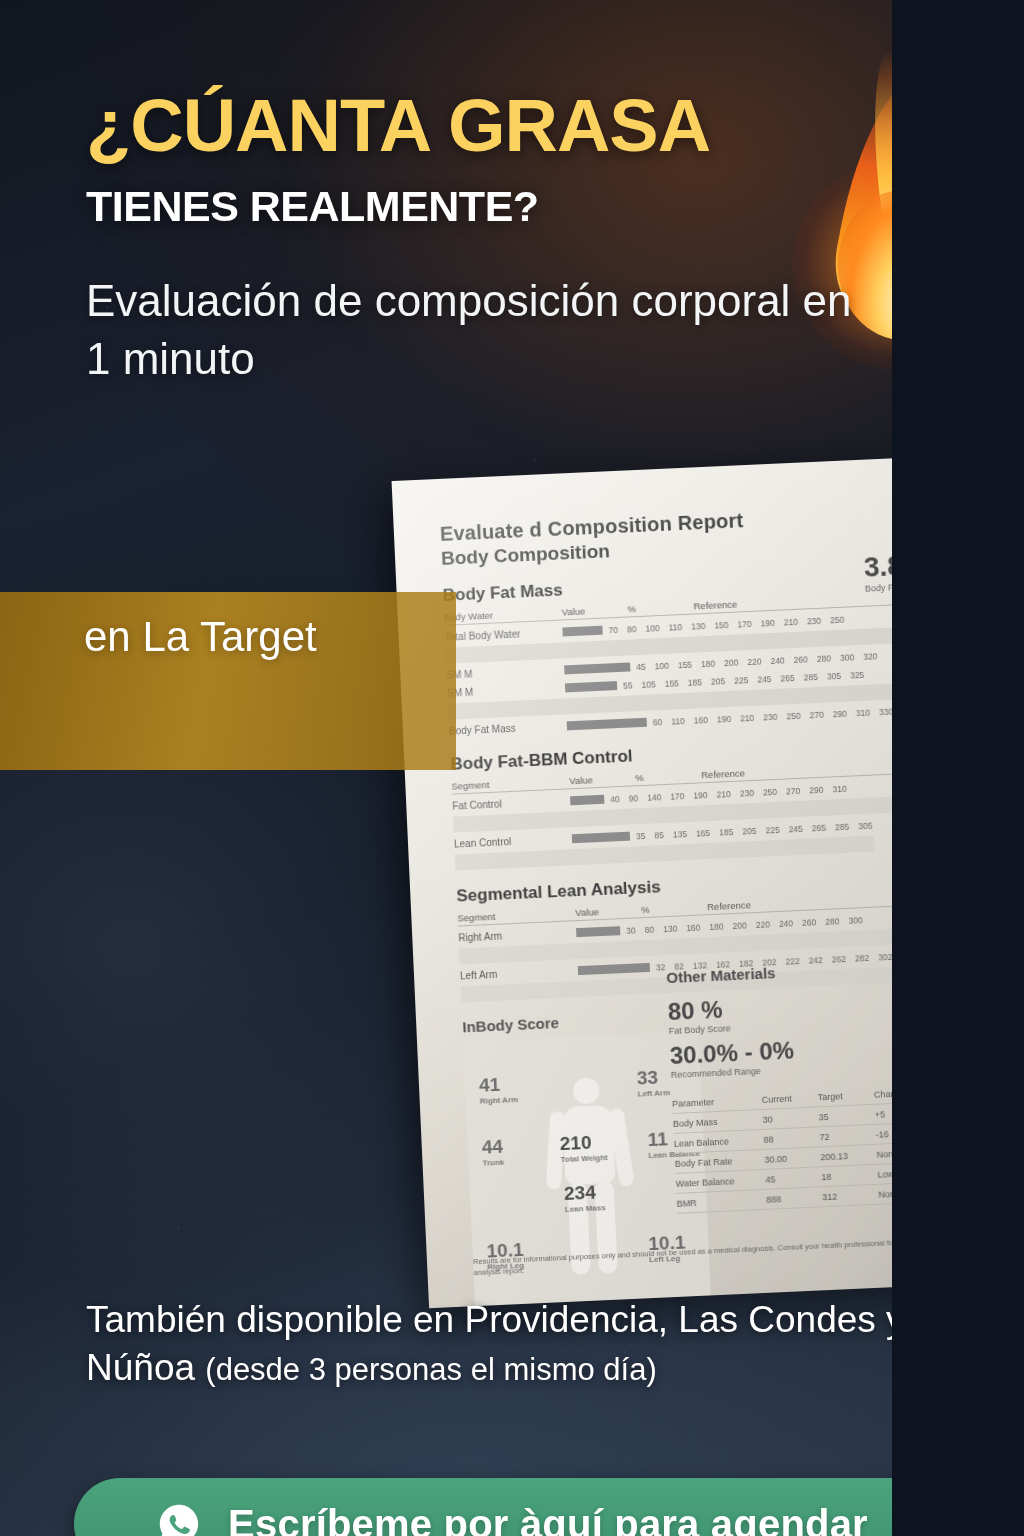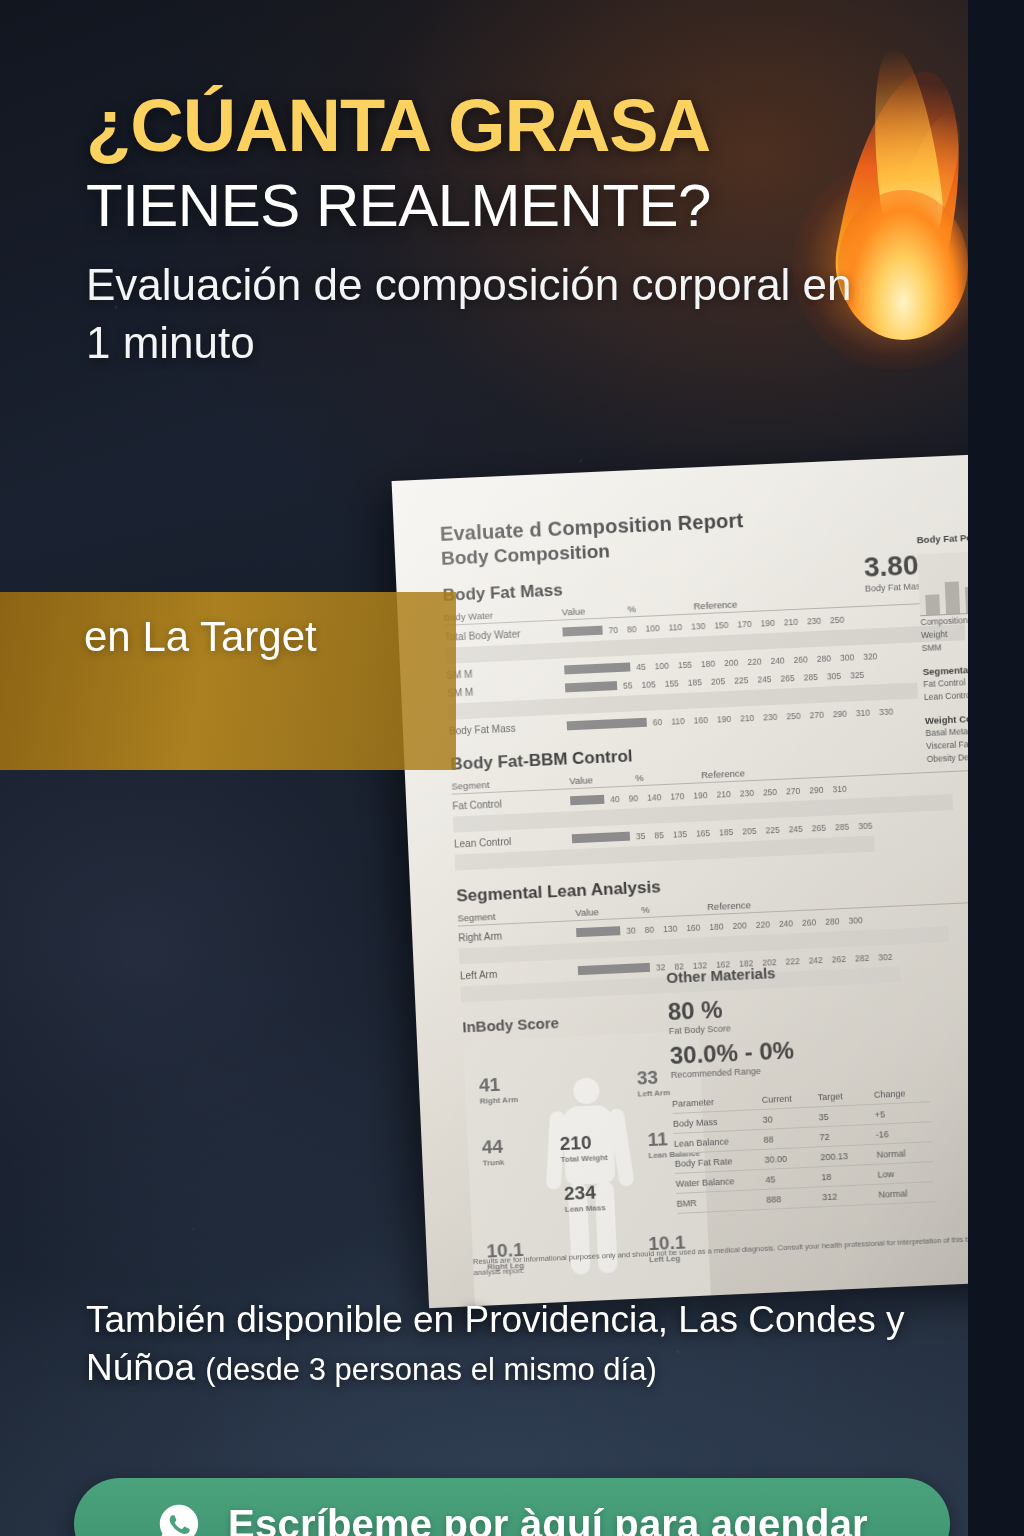--- a/index.html
+++ b/index.html
@@ -5,21 +5,21 @@
   * { box-sizing: border-box; margin: 0; padding: 0; }
   html, body {
     width: 1024px;
     height: 1536px;
     overflow: hidden;
     font-family: "Liberation Sans", sans-serif;
     background: #0d1420;
   }
   #poster {
     position: relative;
-    width: 968px;
+    width: 892px;
     height: 1536px;
     overflow: hidden;
     background:
       radial-gradient(ellipse 900px 700px at 78% 10%, rgba(120,60,20,0.55) 0%, rgba(40,25,18,0.25) 45%, rgba(0,0,0,0) 70%),
       radial-gradient(ellipse 700px 600px at 15% 62%, rgba(60,70,95,0.40) 0%, rgba(20,28,42,0.2) 55%, rgba(0,0,0,0) 75%),
       radial-gradient(ellipse 1100px 900px at 50% 100%, rgba(58,76,100,0.55) 0%, rgba(20,28,42,0.2) 60%, rgba(0,0,0,0) 80%),
       linear-gradient(160deg, #12161f 0%, #1a2130 28%, #151c28 55%, #222c3c 80%, #2d3a4c 100%);
   }
   
   #poster::before {
@@ -87,30 +87,30 @@
   .h1-line1 {
     font-size: 74px;
     line-height: 84px;
     font-weight: bold;
     color: #fbd25f;
     letter-spacing: -1px;
     text-shadow: 0 3px 14px rgba(0,0,0,0.55);
     white-space: nowrap;
   }
   .h1-line2 {
-    font-size: 60px;
+    font-size: 43px;
     line-height: 76px;
-    font-weight: normal;
+    font-weight: bold;
     color: #ffffff;
     letter-spacing: -0.5px;
     text-shadow: 0 3px 14px rgba(0,0,0,0.55);
     white-space: nowrap;
   }
   .subhead {
-    margin-top: 12px;
+    margin-top: 28px;
     font-size: 44px;
     line-height: 58px;
     color: #f2f4f6;
     font-weight: 400;
     text-shadow: 0 2px 10px rgba(0,0,0,0.5);
   }
 
   
   .price-banner {
     position: absolute;

